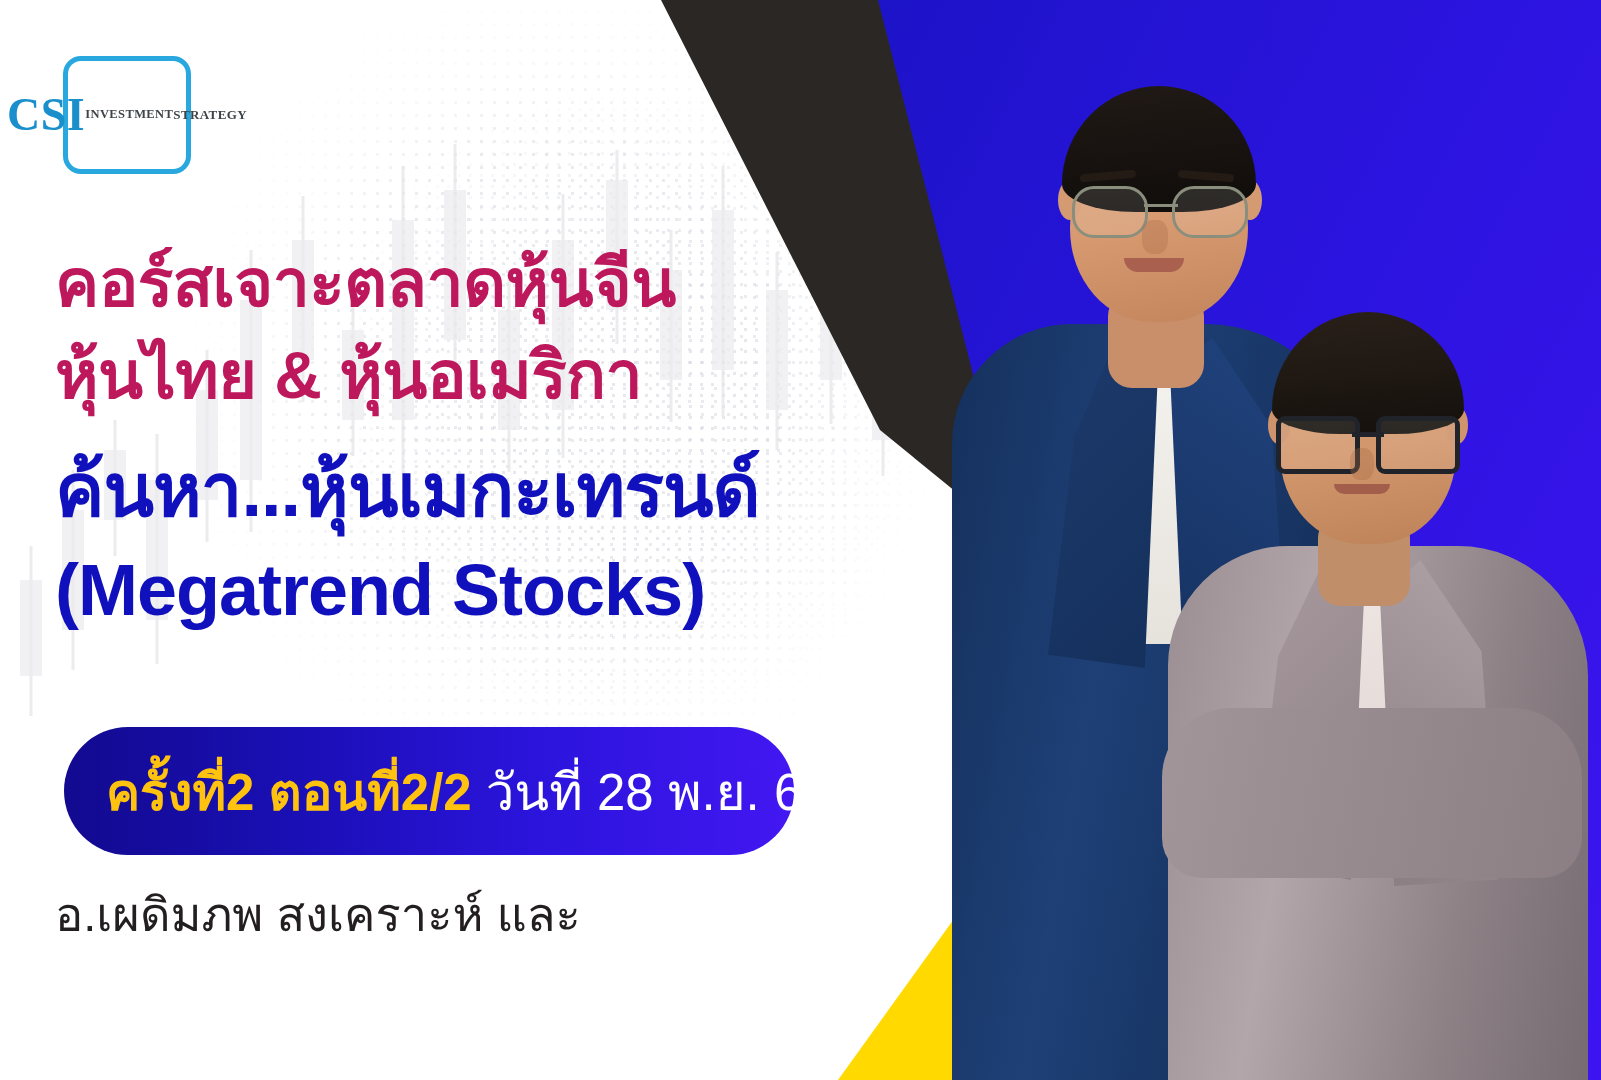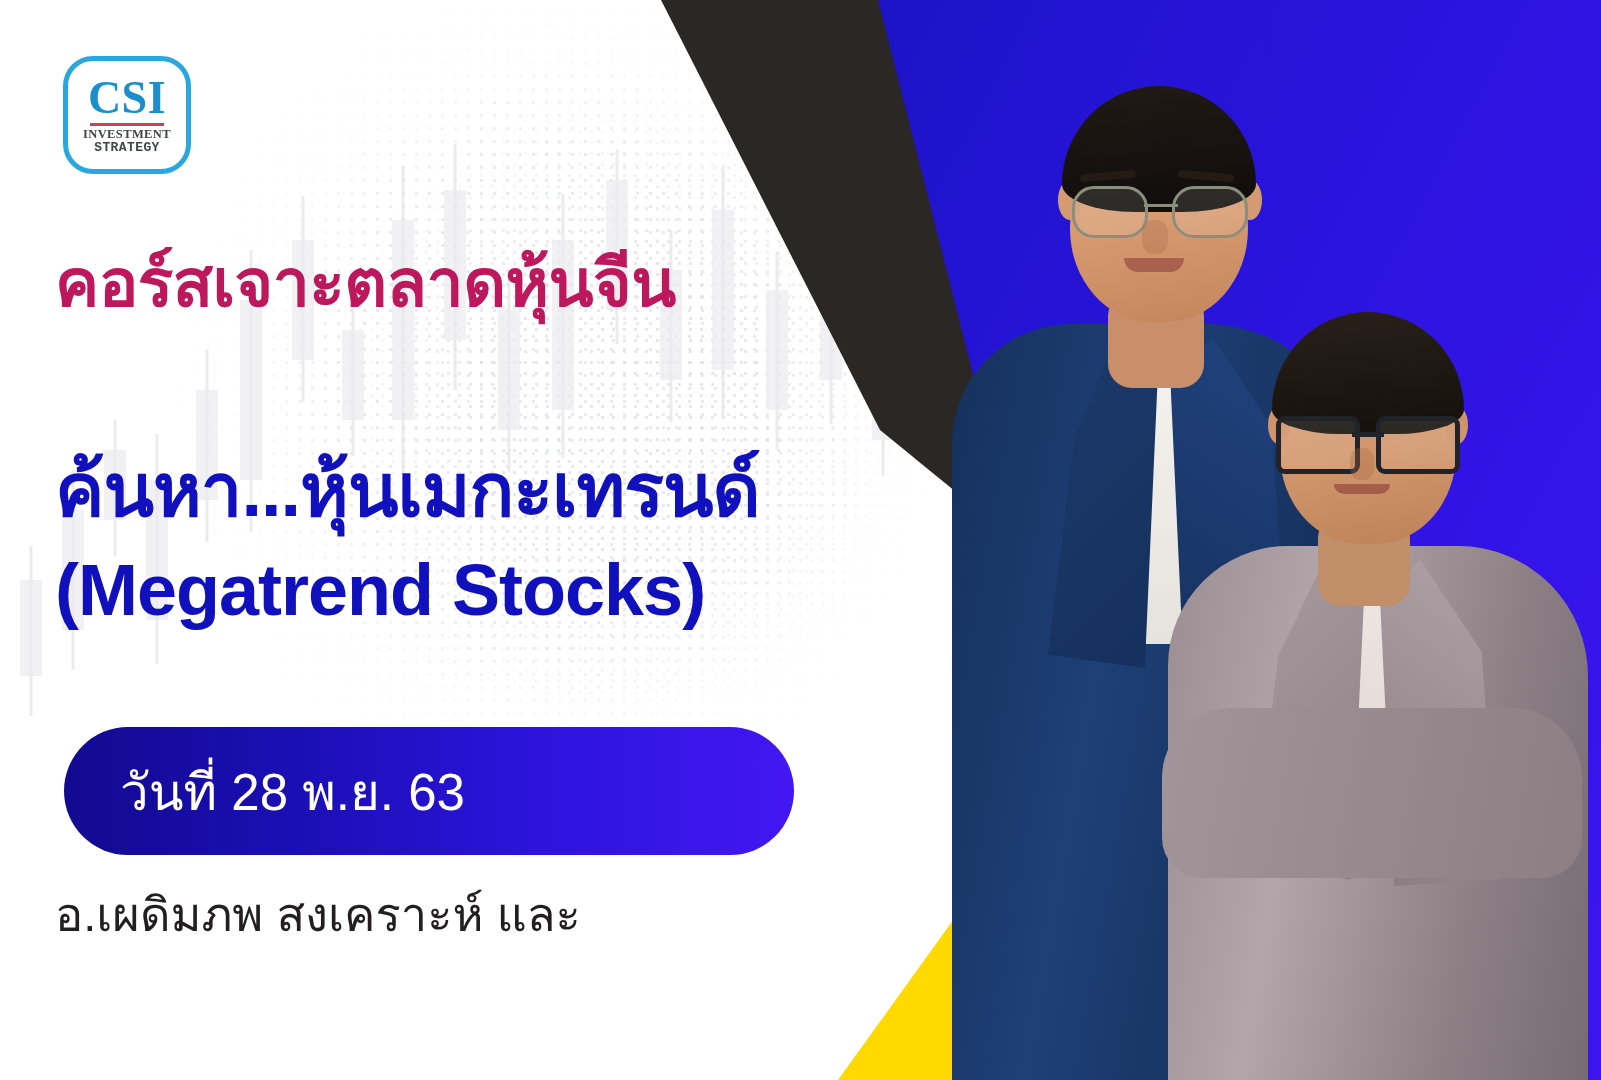--- a/index.html
+++ b/index.html
@@ -182,36 +182,36 @@
   }
 
   
   .content{position:absolute;left:0;top:0;width:960px;height:1080px;}
 
   
   .logo{
     position:absolute;left:63px;top:56px;
     width:118px;height:108px;
     border:5px solid #29a8df;
-    border-radius:30px;
+    border-radius:18px;
     background:#ffffff;
-    display:flex;flex-direction:column;align-items:center;justify-content:center;
+    display:flex;flex-direction:row;align-items:center;justify-content:center;
   }
   .logo .csi{
     font-family:"Liberation Serif","DejaVu Serif",serif;
     font-weight:700;font-size:46px;line-height:.96;
     color:#1a8fcb;letter-spacing:.5px;
   }
   .logo .rule{width:74px;height:3px;background:#c8415a;margin:3px 0 2px;}
   .logo .inv{
     font-family:"Liberation Serif","DejaVu Serif",serif;
     font-weight:700;font-size:12.5px;color:#3f4448;letter-spacing:.4px;line-height:1.05;
   }
   .logo .strat{
-    font-family:Liberation Mono, monospace;
+    font-family:Liberation Serif, serif;
     font-weight:700;font-size:13px;color:#3f4448;letter-spacing:.4px;line-height:1.05;
   }
 
   
   .h-black{
     position:absolute;left:55px;
     font-weight:700;
     font-size:66px;
     line-height:1.08;
     color:#be185d;
@@ -378,24 +378,26 @@
   <div class="content">
 
     <div class="logo">
       <div class="csi">CSI</div>
       <div class="rule"></div>
       <div class="inv">INVESTMENT</div>
       <div class="strat">STRATEGY</div>
     </div>
 
     <div class="h-black l1">คอร์สเจาะตลาดหุ้นจีน</div>
+    <div class="h-black l2">หุ้นไทย &amp; หุ้นอเมริกา</div>
 
     <div class="h-blue l1">ค้นหา...หุ้นเมกะเทรนด์</div>
     <div class="h-blue l2">(Megatrend Stocks)</div>
 
     <div class="pill">
+      <span class="gold">ครั้งที่2 ตอนที่2/2</span>
       <span class="white">วันที่ 28 พ.ย. 63</span>
     </div>
 
     <div class="spk l1">อ.เผดิมภพ สงเคราะห์ และ</div>
   </div>
 
 </div>
 
 </body></html>

